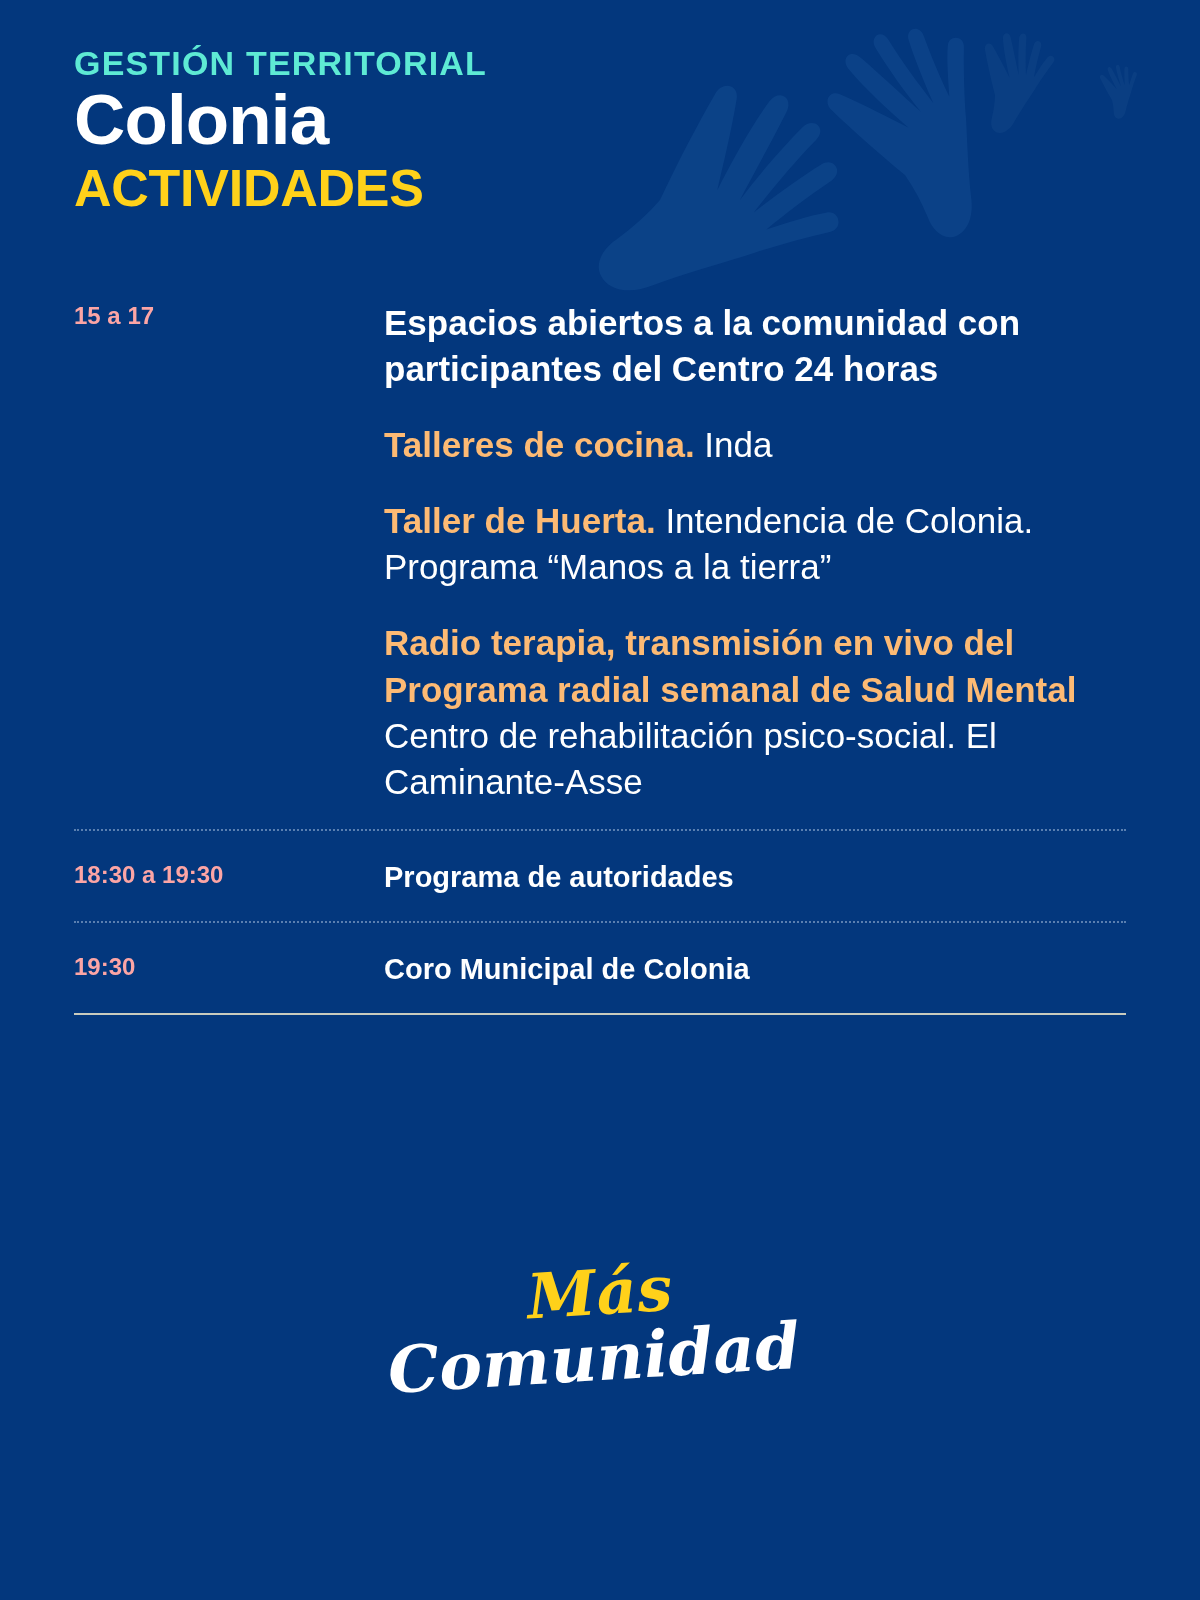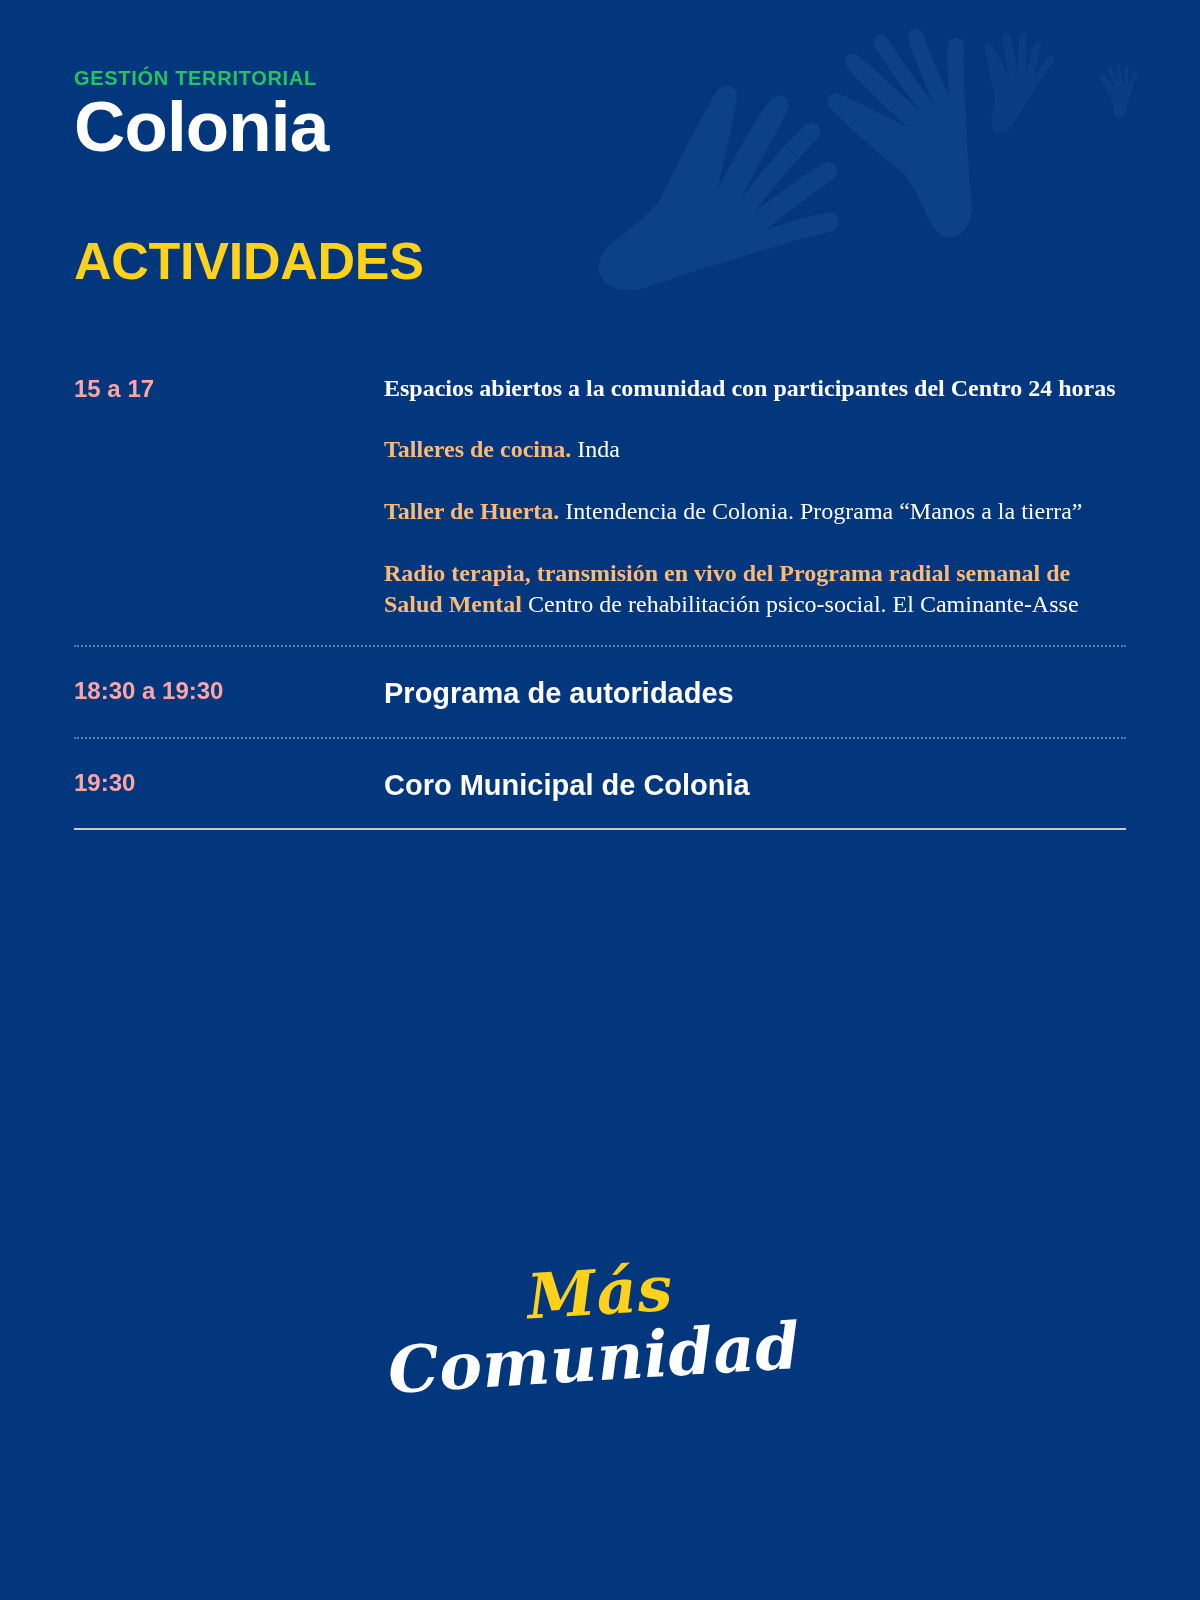--- a/index.html
+++ b/index.html
@@ -30,36 +30,35 @@
 
   
   .page {
     position: relative;
     z-index: 2;
     padding: 0 74px;
   }
 
   
   .eyebrow {
-    margin-top: 67px;
-    font-size: 20px;
+    margin-top: 44px;
+    font-size: 34px;
     font-weight: bold;
     letter-spacing: 0.035em;
-    color: #22c55e;
+    color: #5eead4;
     text-transform: uppercase;
   }
   .dept-title {
     font-size: 71px;
     font-weight: bold;
     letter-spacing: -0.012em;
     line-height: 1.05;
     color: #ffffff;
   }
   .section-title {
-    margin-top: 66px;
     font-size: 52px;
     font-weight: bold;
     letter-spacing: -0.005em;
     color: #FFD11A;
     text-transform: uppercase;
   }
 
   
   .sched {
     margin-top: 54px;
@@ -102,21 +101,21 @@
     font-size: 28px;
     line-height: 1.28;
   }
 
   .act-main {
     font-weight: bold;
     color: #ffffff;
     font-size: 29px;
     line-height: 1.3;
   }
-  .act-block { margin-top: 30px; font-size: 24px; line-height: 1.32; font-family: Liberation Serif, serif; }
+  .act-block { margin-top: 30px; font-size: 35px; line-height: 1.32; }
   .act-block:first-child { margin-top: 0; }
   .hl {
     font-weight: bold;
     color: #fdba74;
   }
   .plain {
     font-weight: normal;
     color: #ffffff;
   }
 

